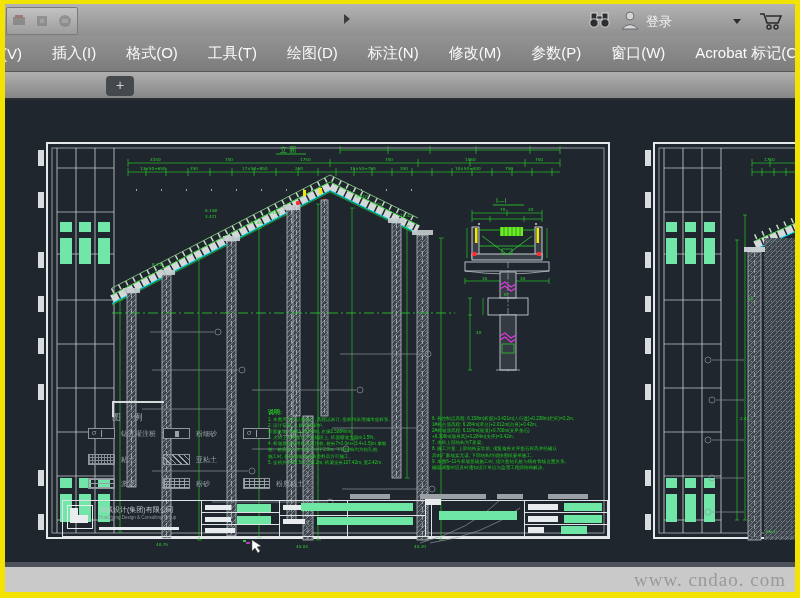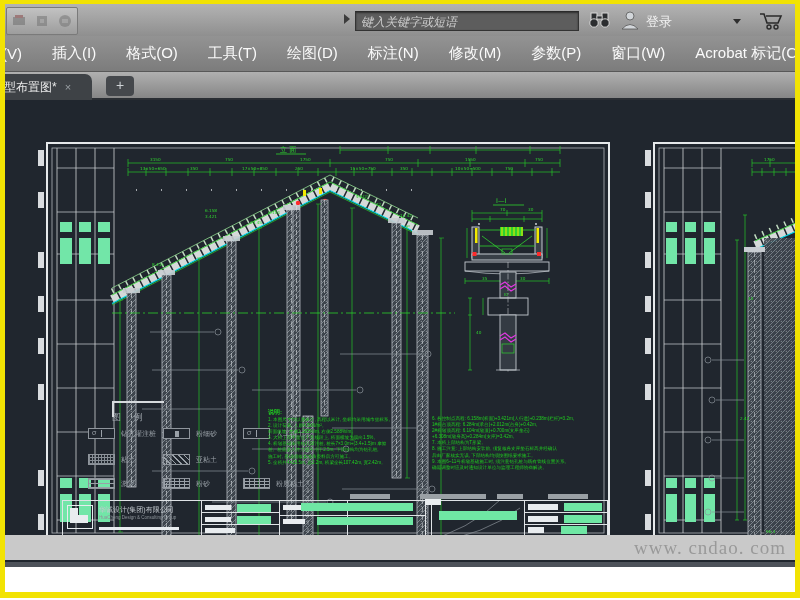--- a/index.html
+++ b/index.html
@@ -65,21 +65,21 @@
   .wbar{position:absolute;background:#e8ecef;}
   .gbar{position:absolute;background:#6fe7a4;}
   .graybar{position:absolute;background:#9aa0a5;}
   .logo-box{position:absolute;left:4px;top:4px;width:26px;height:24px;border:1.5px solid #e8ecef;box-sizing:border-box;}
   .logo-box .p1{position:absolute;left:2px;top:2px;width:8px;height:15px;background:#e8ecef;}
   .logo-box .p2{position:absolute;left:10px;top:9px;width:10px;height:8px;background:#e8ecef;}
   .co-name{position:absolute;left:36px;top:4px;font-size:7px;color:#c2c8cd;white-space:nowrap;}
   .co-en{position:absolute;left:36px;top:14px;font-size:4.5px;color:#8f969c;white-space:nowrap;}
   
   .strip-dark{position:absolute;left:0;top:562px;width:800px;height:5px;background:#4d525a;}
-  .strip-light{position:absolute;left:0;top:535px;width:800px;height:25px;background:#c9c9c9;}
+  .strip-light{position:absolute;left:0;top:567px;width:800px;height:25px;background:#c9c9c9;}
   .watermark{position:absolute;right:14px;top:2px;color:#999;font-size:19px;
     font-family:"Liberation Serif",serif;letter-spacing:1px;}
   text{font-family:"DejaVu Sans",sans-serif;}
 </style>
 </head>
 <body>
 
 <div class="screen">
 
   <div class="titlebar">
@@ -91,23 +91,20 @@
       <svg width="16" height="16">
         <rect x="3" y="3" width="10" height="10" fill="#757575"></rect>
           <rect x="6" y="6" width="4" height="4" fill="#9a9a9a"></rect>
       </svg>
       <svg width="16" height="16">
         <circle cx="8" cy="8" r="6" fill="#767676"></circle>
           <rect x="5" y="6" width="6" height="4" fill="#9b9b9b"></rect>
       </svg>
     </div>
     <div class="srch-arrow"></div>
-    <div class="searchbox">
-      <input type="text" placeholder="键入关键字或短语" style="">
-    </div>
     <svg class="tb-ico" style="left:588px;" width="24" height="20">
       <rect x="3" y="3" width="6" height="7" fill="#2c2e30" stroke="#d8d8d8" stroke-width="1"></rect>
       <rect x="14" y="3" width="6" height="7" fill="#2c2e30" stroke="#d8d8d8" stroke-width="1"></rect>
       <circle cx="6" cy="13" r="4.2" fill="#2c2e30" stroke="#d8d8d8" stroke-width="1"></circle>
       <circle cx="17" cy="13" r="4.2" fill="#2c2e30" stroke="#d8d8d8" stroke-width="1"></circle>
       <rect x="9" y="6" width="5" height="3" fill="#2c2e30" stroke="#d8d8d8" stroke-width="0.7"></rect>
     </svg>
     <svg class="tb-ico" style="left:620px;" width="20" height="20">
       <circle cx="10" cy="6" r="4" fill="#d2d6da" stroke="#555" stroke-width="0.8"></circle>
       <path d="M2 19 Q10 10 18 19 Z" fill="#d2d6da" stroke="#555" stroke-width="0.8"></path>
@@ -128,24 +125,20 @@
     <span class="menu-item">工具(T)</span>
     <span class="menu-item">绘图(D)</span>
     <span class="menu-item">标注(N)</span>
     <span class="menu-item">修改(M)</span>
     <span class="menu-item">参数(P)</span>
     <span class="menu-item">窗口(W)</span>
     <span class="menu-item">Acrobat 标记(C)</span>
   </div>
 
   <div class="tabbar">
-    <div class="dwg-tab">
-      <span>型布置图*</span>
-      <span class="tab-close">×</span>
-    </div>
     <div class="newtab-btn">+</div>
   </div>
 
   <div class="canvas">
     <svg width="800" height="462" viewBox="0 100 800 462">
       <defs>
         <pattern id="ph" width="5" height="5" patternUnits="userSpaceOnUse">
           <rect width="5" height="5" fill="#3e454d"></rect>
           <path d="M0 5 L5 0" stroke="#98a0a8" stroke-width="0.7"></path>
           <circle cx="1.3" cy="1.3" r="0.55" fill="#aeb5bc"></circle>

